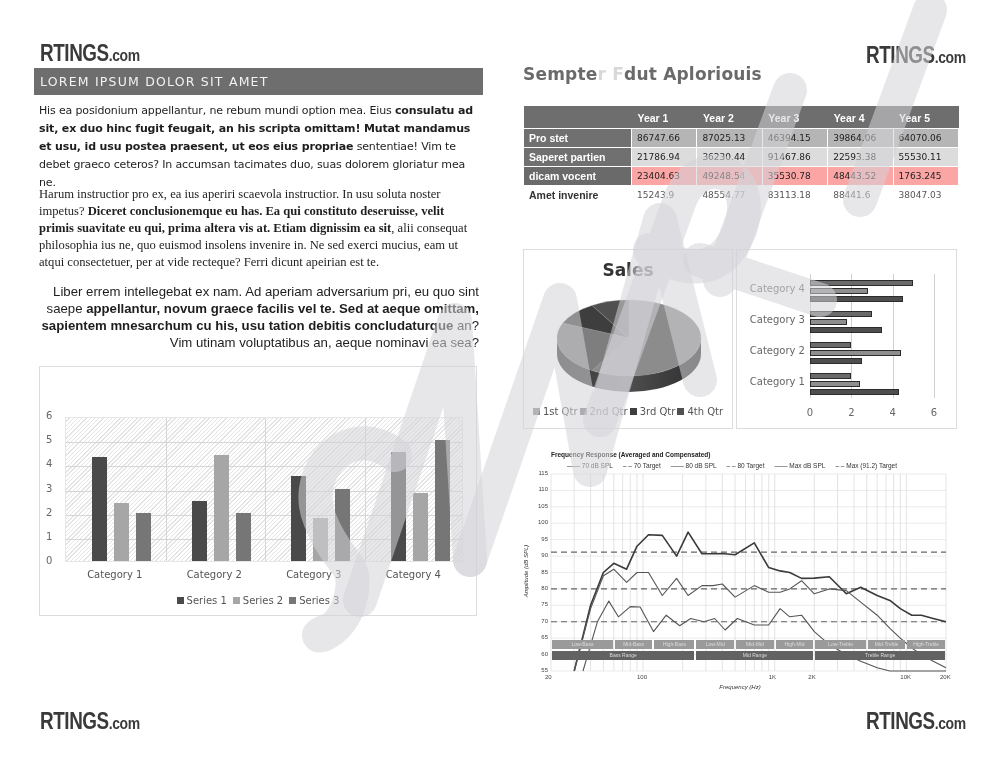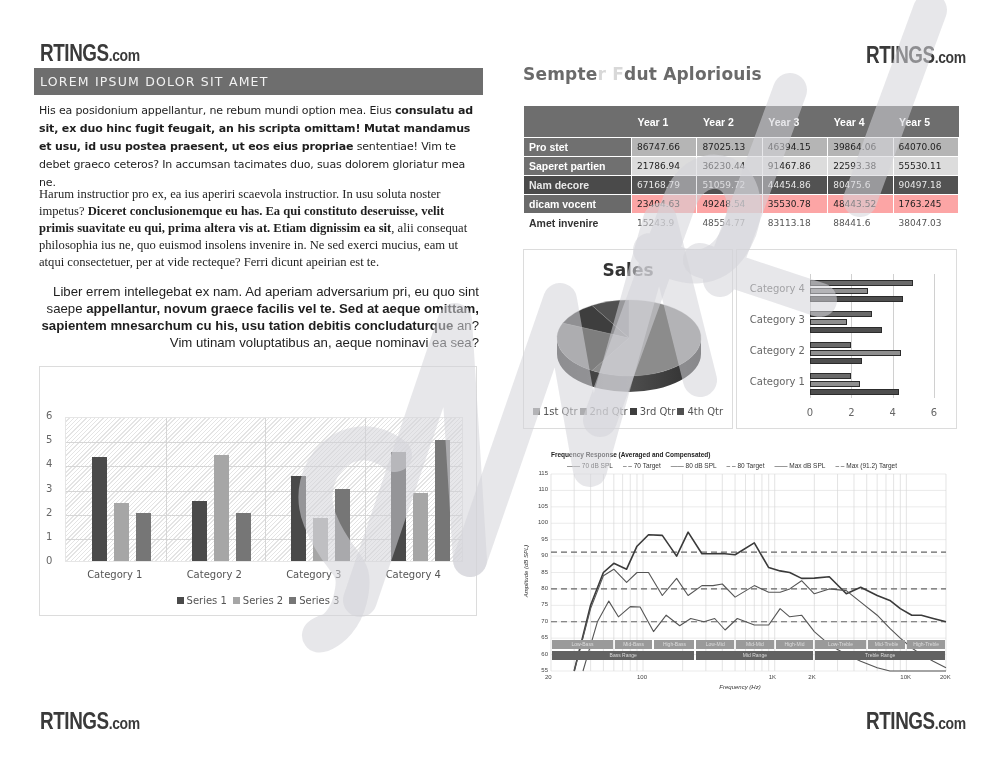--- a/index.html
+++ b/index.html
@@ -32,21 +32,21 @@
   .bc-cat { position: absolute; top: 202px; width: 100px; text-align: center; font-family: "DejaVu Sans", sans-serif; font-size: 10px; color: #555; }
   .bc-legend { position: absolute; top: 228px; left: 0; width: 100%; text-align: center; font-family: "DejaVu Sans", sans-serif; font-size: 10px; color: #555; }
   .lg-item { display: inline-block; margin: 0 3px; }
   .lg-sw { display: inline-block; width: 7px; height: 7px; margin-right: 3px; vertical-align: 0px; }
 
   
   .section-title { position: absolute; left: 523px; top: 64px; font-family: "DejaVu Sans", sans-serif; font-size: 17px; font-weight: bold; color: #6a6a6a; letter-spacing: 0.2px; }
   .section-title .faded { color: #d8d8d8; }
 
   #datatable { position: absolute; left: 523px; top: 106px; width: 436px; border-collapse: collapse; font-size: 10px; }
-  #datatable th { background: #6e6e6e; color: #fff; font-weight: bold; text-align: left; padding: 3px 0 1px 6px; height: 31px; font-size: 10.5px; }
+  #datatable th { background: #6e6e6e; color: #fff; font-weight: bold; text-align: left; padding: 3px 0 1px 6px; height: 22px; font-size: 10.5px; }
   #datatable td { padding: 2px 4px 2px 5px; height: 19px; border: 1px solid #fff; font-family: "DejaVu Sans", sans-serif; font-size: 9px; color: #222; }
   #datatable td.rowh { font-family: "Liberation Sans", sans-serif; font-weight: bold; font-size: 10.5px; color: #fff; background: #6e6e6e; width: 108px; }
   #datatable tr.r0 td { background: #b5b5b5; } #datatable tr.r0 td.rowh { background: #707070; }
   #datatable tr.r1 td { background: #dcdcdc; } #datatable tr.r1 td.rowh { background: #707070; }
   #datatable tr.r2 td { background: #525252; color: #e8e8e8; } #datatable tr.r2 td.rowh { background: #4a4a4a; }
   #datatable tr.r3 td { background: #d0d0d0; } #datatable tr.r3 td.rowh { background: #7a7a7a; }
   #datatable tr.r4 td { background: #fca5a5; } #datatable tr.r4 td.rowh { background: #6a6a6a; }
   #datatable tr.r5 td { background: #fff; color: #555; } #datatable tr.r5 td.rowh { background: #fff; color: #333; }
 
   
@@ -163,28 +163,20 @@
         <td>39864.06</td>
         <td>64070.06</td>
       </tr>
       <tr class="r1">
         <td class="rowh">Saperet partien</td>
         <td>21786.94</td>
         <td>36230.44</td>
         <td>91467.86</td>
         <td>22593.38</td>
         <td>55530.11</td>
-      </tr>
-      <tr class="r2">
-        <td class="rowh">Nam decore</td>
-        <td>67168.79</td>
-        <td>51059.72</td>
-        <td>44454.86</td>
-        <td>80475.6</td>
-        <td>90497.18</td>
       </tr>
       <tr class="r4">
         <td class="rowh">dicam vocent</td>
         <td>23404.63</td>
         <td>49248.54</td>
         <td>35530.78</td>
         <td>48443.52</td>
         <td>1763.245</td>
       </tr>
       <tr class="r5">

